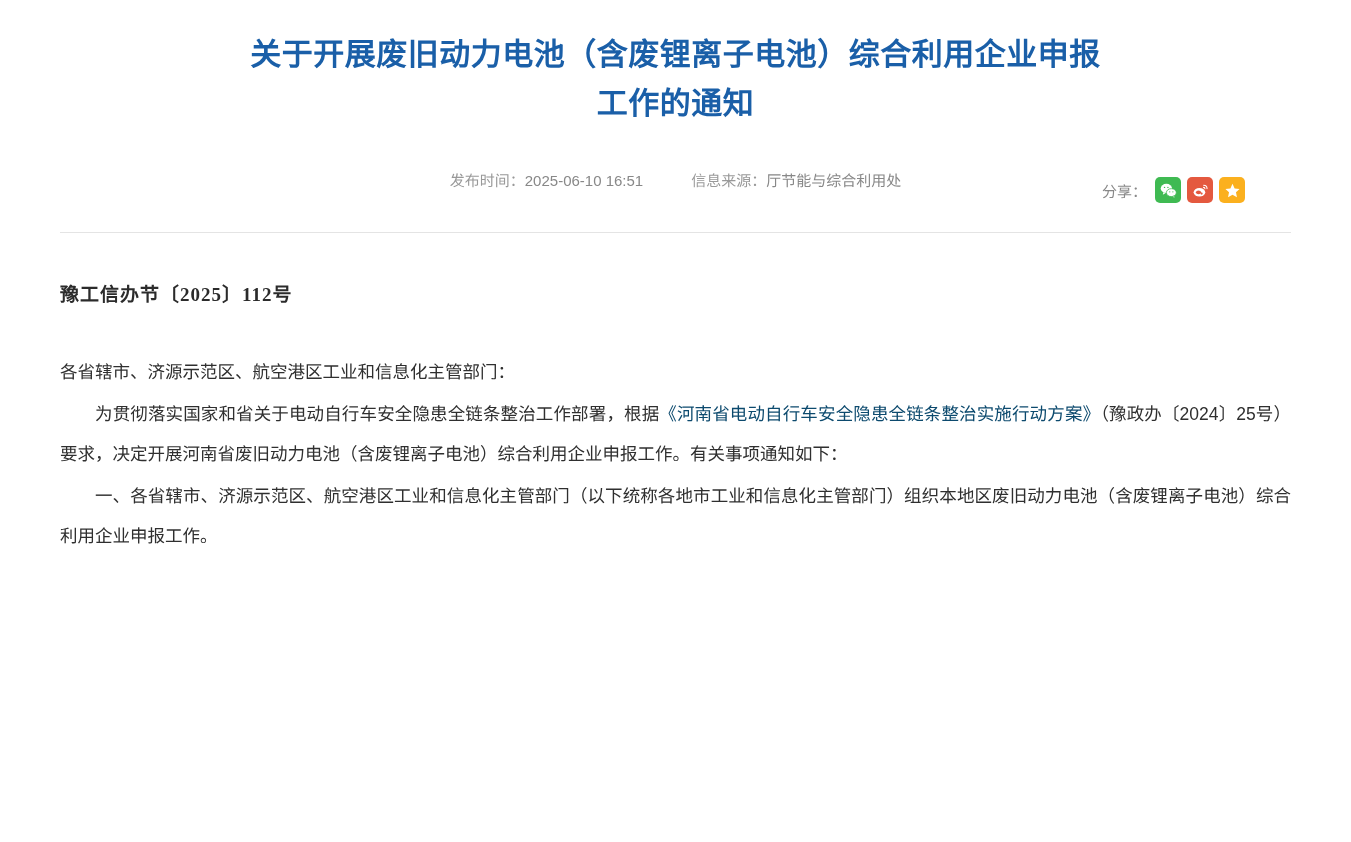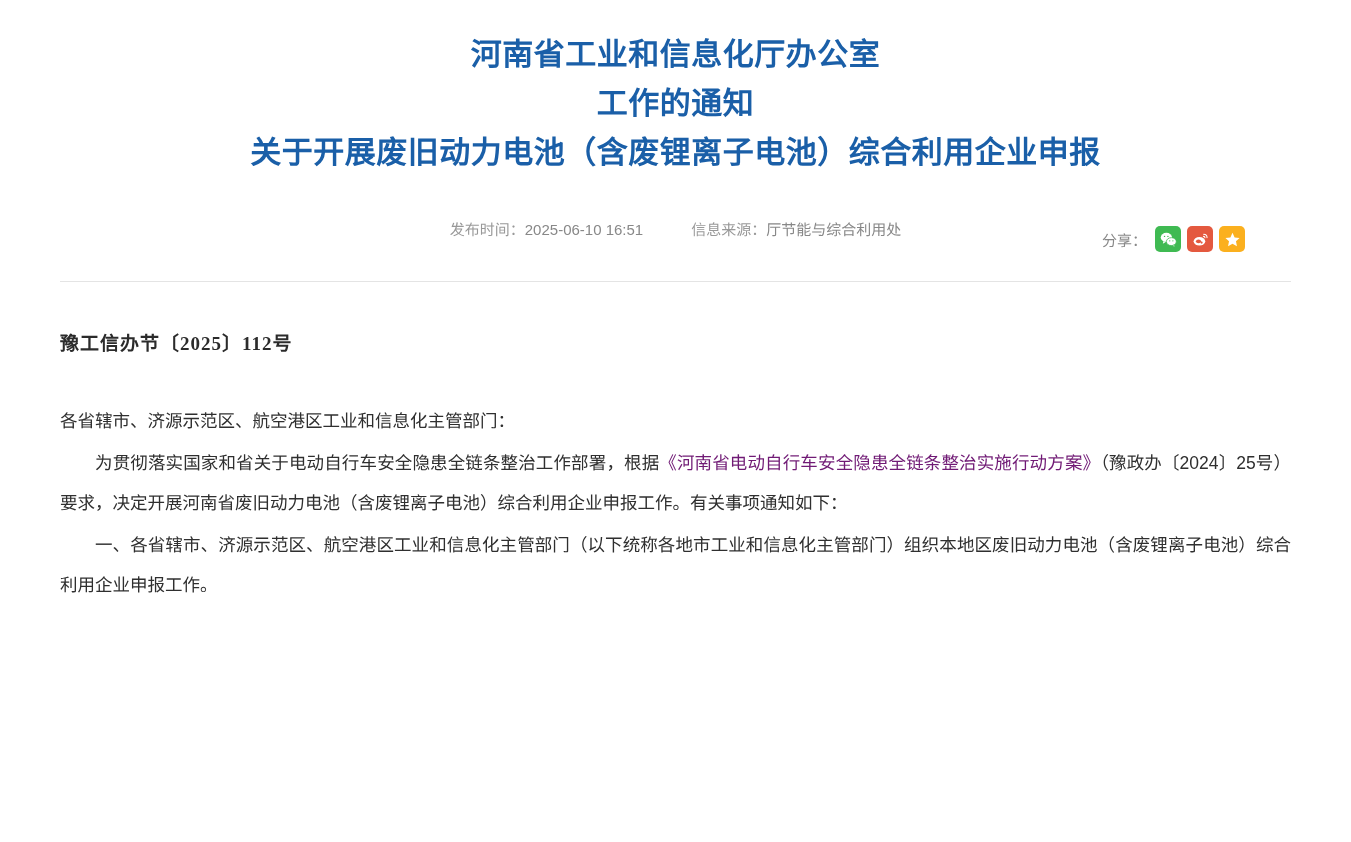--- a/index.html
+++ b/index.html
@@ -106,33 +106,32 @@
     text-align: justify;
     padding-bottom: 30px;
   }
   .doc-body p {
     margin: 0 0 2px 0;
   }
   .doc-body p.indent {
     text-indent: 2em;
   }
   .doc-body a.inline-link {
-    color: #701a75;
+    color: #0c4a6e;
     text-decoration: none;
   }
 </style>
 </head>
 <body>
 
 <div class="page">
 
   <div class="title-block">
-    <div class="doc-title">河南省工业和信息化厅办公室</div>
+    <div class="doc-title">关于开展废旧动力电池（含废锂离子电池）综合利用企业申报</div>
     <div class="doc-title">工作的通知</div>
-    <div class="doc-title">关于开展废旧动力电池（含废锂离子电池）综合利用企业申报</div>
   </div>
 
   <div class="meta-bar">
     <div class="meta-item">
       <span class="meta-label">发布时间：</span><span class="meta-value">2025-06-10 16:51</span>
     </div>
     <div class="meta-item">
       <span class="meta-label">信息来源：</span><span class="meta-value">厅节能与综合利用处</span>
     </div>
 

